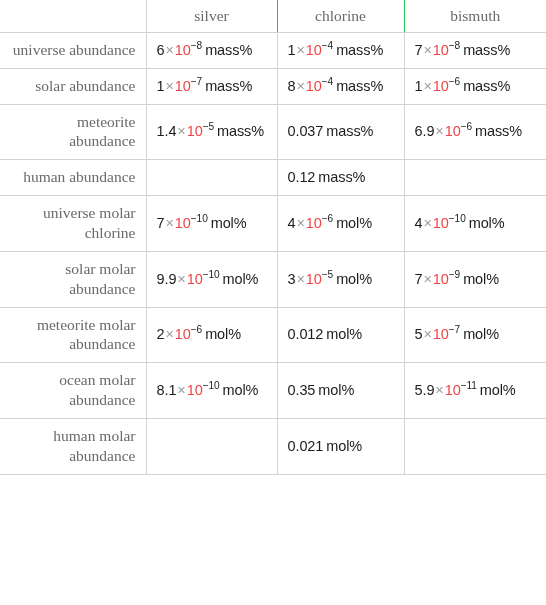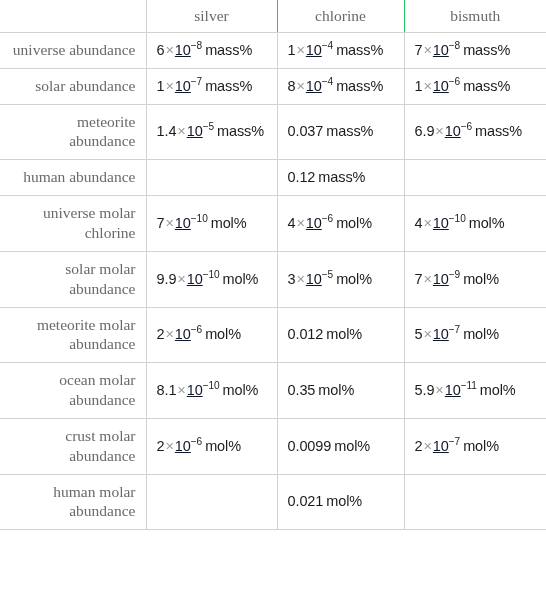--- a/index.html
+++ b/index.html
@@ -69,21 +69,21 @@
     text-align: left;
     white-space: nowrap;
     letter-spacing: -0.1px;
   }
 
   .num { color: #1c1c1c; }
   .times {
     color: #9b9b9b;
     padding: 0 1px;
   }
-  .base { color: #0f172a; text-decoration: underline; }
+  .base { color: #ef4444; }
   sup.exp {
     font-size: 0.70em;
     vertical-align: super;
     line-height: 0;
     color: #1c1c1c;
   }
   .unit {
     color: #1c1c1c;
     margin-left: 3px;
     margin-top: 22px;
@@ -151,25 +151,19 @@
         <td class="value-cell"><span class="num">0.012</span><span class="unit">mol%</span></td>
         <td class="value-cell"><span class="num">5</span><span class="times">×</span><span class="base">10</span><sup class="exp">−7</sup><span class="unit">mol%</span></td>
       </tr>
       <tr>
         <td class="row-label">ocean molar abundance</td>
         <td class="value-cell"><span class="num">8.1</span><span class="times">×</span><span class="base">10</span><sup class="exp">−10</sup><span class="unit">mol%</span></td>
         <td class="value-cell"><span class="num">0.35</span><span class="unit">mol%</span></td>
         <td class="value-cell"><span class="num">5.9</span><span class="times">×</span><span class="base">10</span><sup class="exp">−11</sup><span class="unit">mol%</span></td>
       </tr>
       <tr>
-        <td class="row-label">crust molar abundance</td>
-        <td class="value-cell"><span class="num">2</span><span class="times">×</span><span class="base">10</span><sup class="exp">−6</sup><span class="unit">mol%</span></td>
-        <td class="value-cell"><span class="num">0.0099</span><span class="unit">mol%</span></td>
-        <td class="value-cell"><span class="num">2</span><span class="times">×</span><span class="base">10</span><sup class="exp">−7</sup><span class="unit">mol%</span></td>
-      </tr>
-      <tr>
         <td class="row-label">human molar abundance</td>
         <td class="value-cell"><span class="empty-val"></span></td>
         <td class="value-cell"><span class="num">0.021</span><span class="unit">mol%</span></td>
         <td class="value-cell"><span class="empty-val"></span></td>
       </tr>
     </tbody>
 </table>
 
 </body></html>

